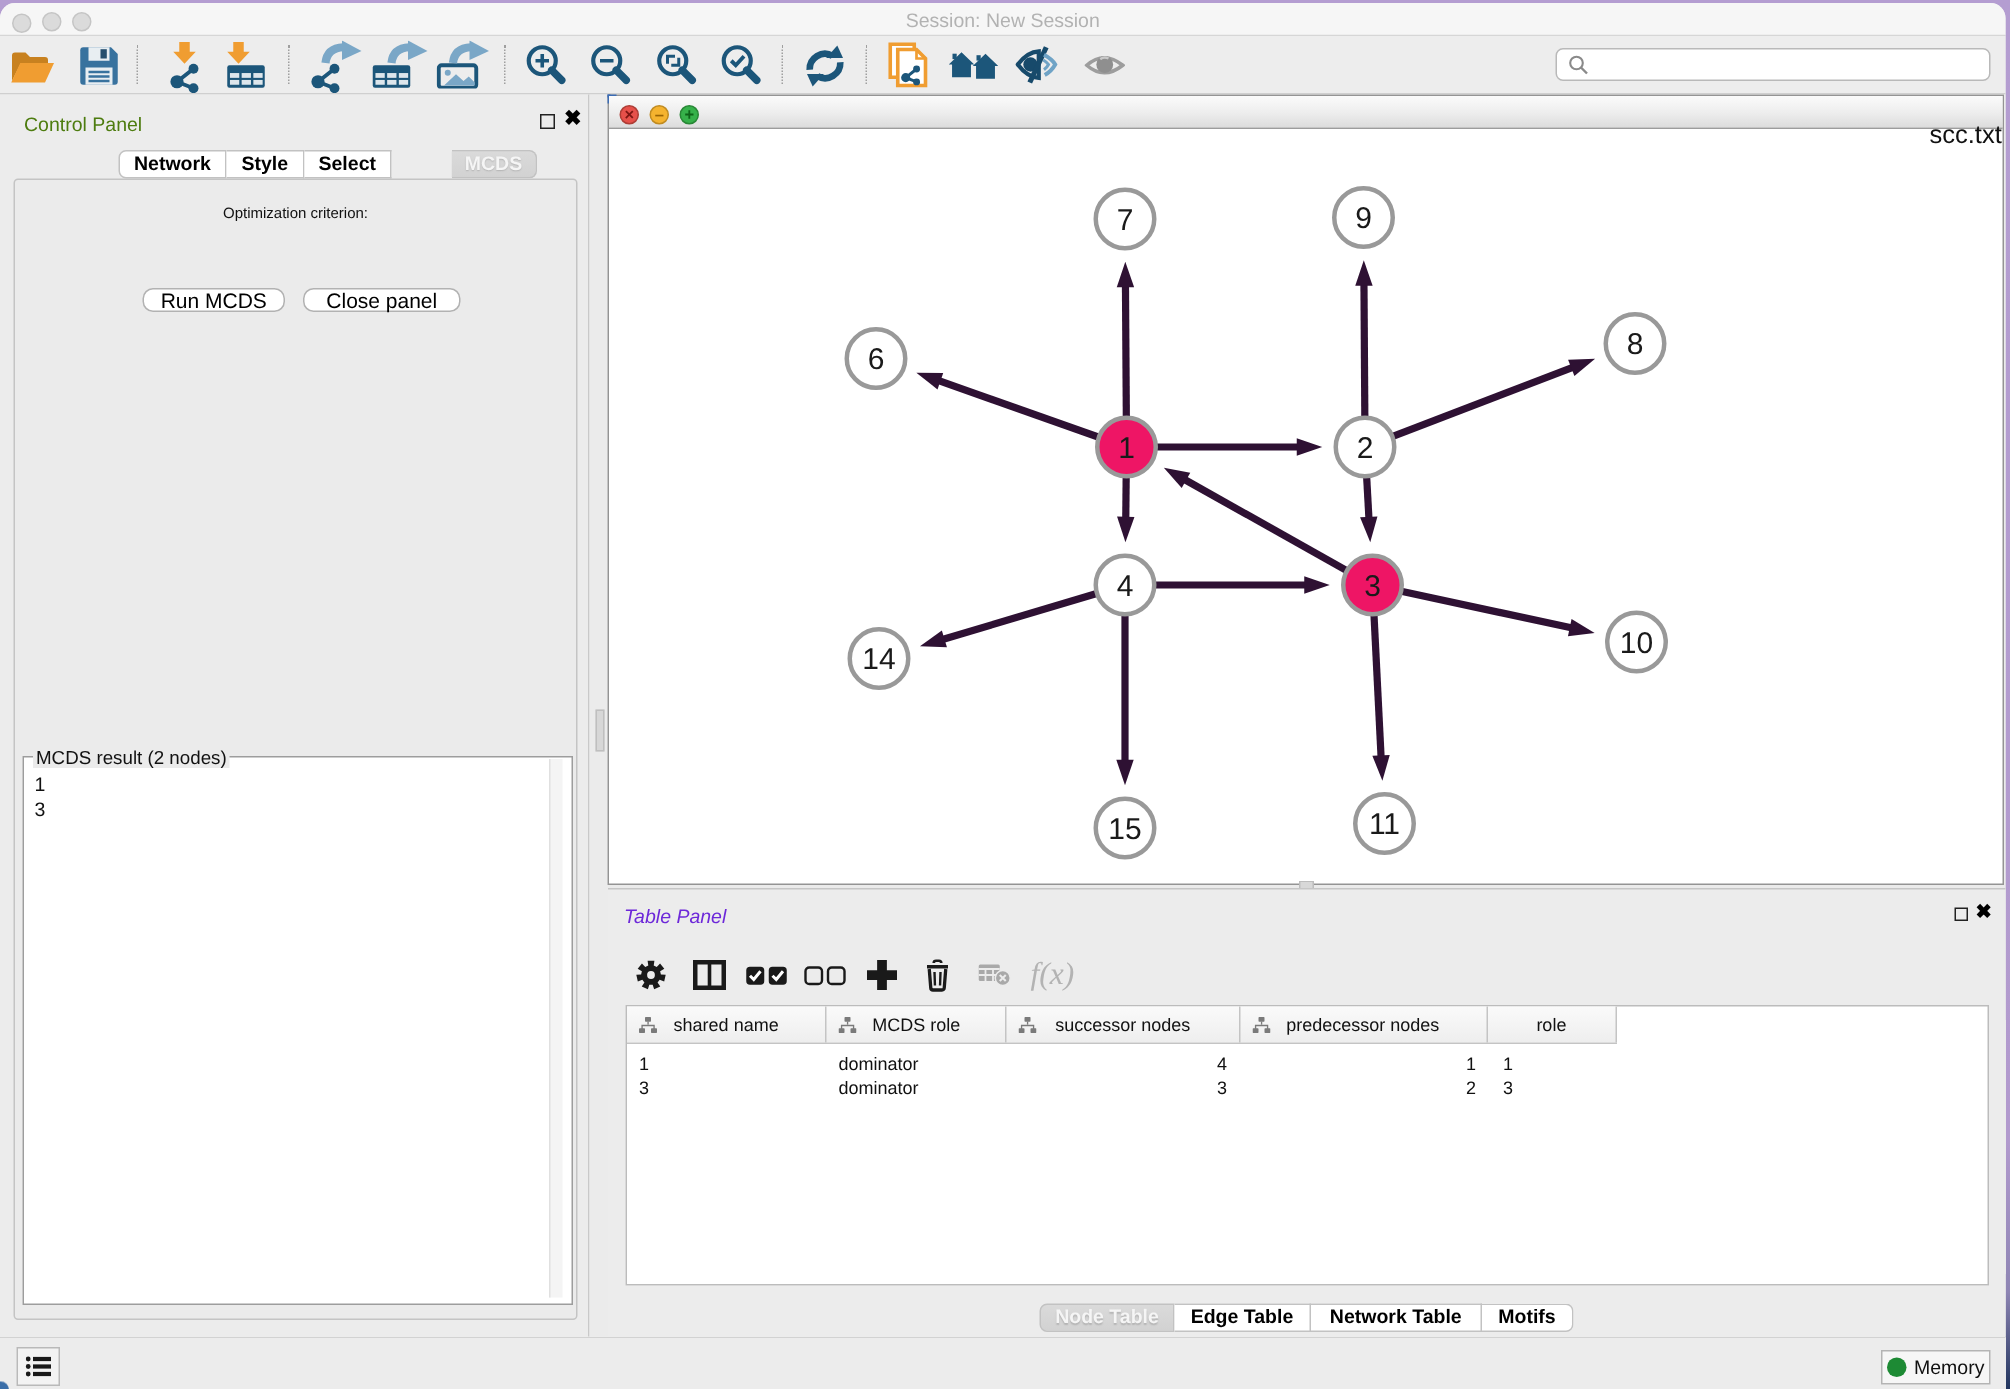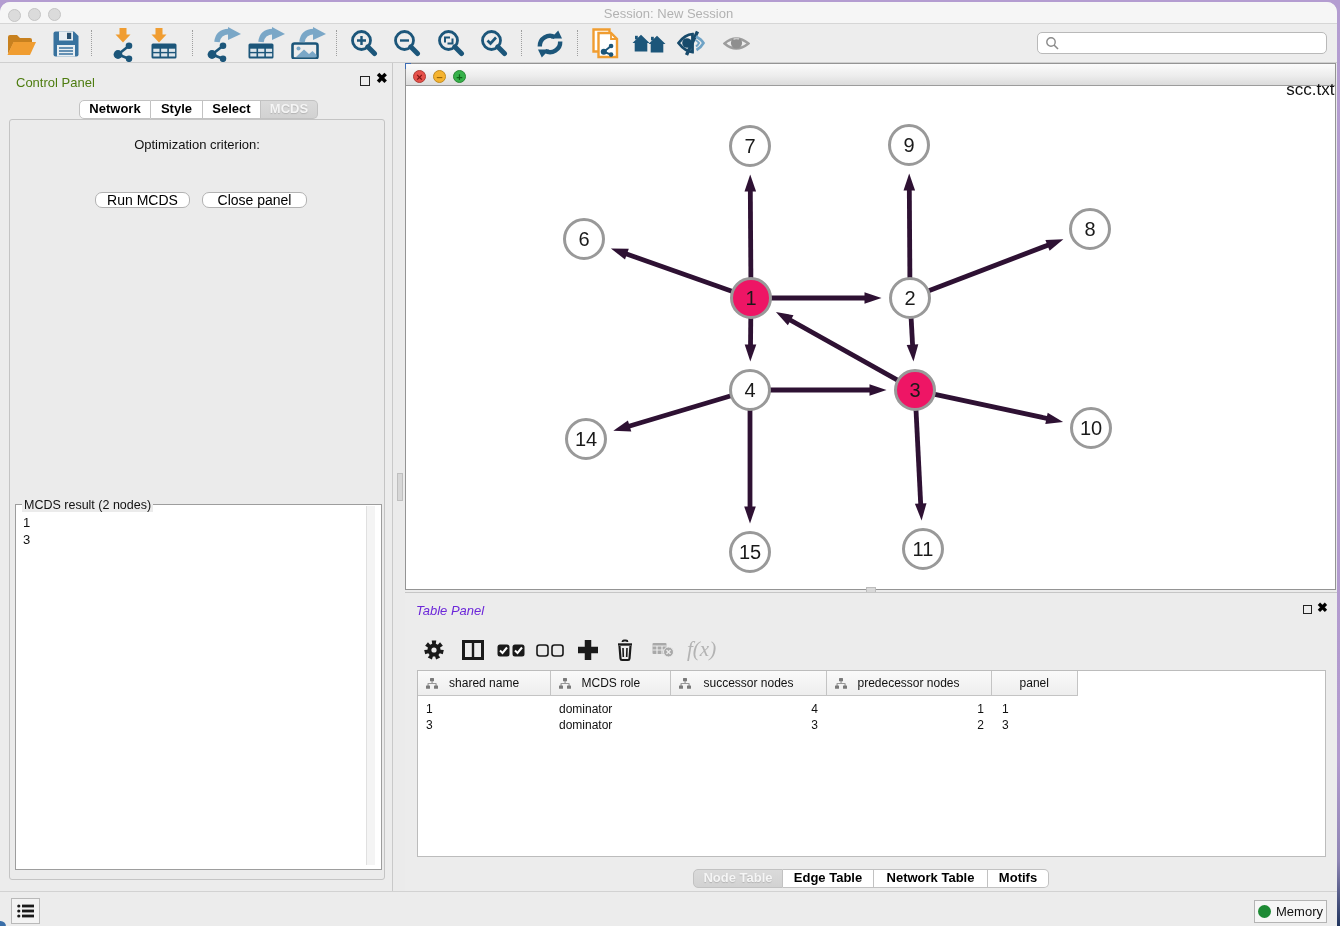--- a/index.html
+++ b/index.html
@@ -24,21 +24,21 @@
 #cpanel .hdr{left:16px;top:12px;font-size:13px;color:#4d7c0f;}
 .tabs{display:flex;font-size:13px;font-weight:700;color:#000;}
 .tab{background:#fff;border:1px solid #c2c2c2;border-left:none;text-align:center;
  padding:1px 0 2px 0;line-height:14px;}
 .tab.first{border-left:1px solid #c2c2c2;border-radius:5px 0 0 5px;}
 .tab.last{border-radius:0 5px 5px 0;}
 .tab.sel{background:linear-gradient(180deg,#dadada,#d2d2d2);color:#f5f5f5;
  text-shadow:0 1px 1px #b3b3b3;}
 #cpcontent{left:9px;top:56px;width:374px;height:759px;border:1px solid #c4c4c4;
  border-radius:3px;background:#ebebeb;}
-#optlabel{width:100%;text-align:center;top:17px;font-size:13px;color:#111;}
+#optlabel{width:100%;text-align:center;top:17px;font-size:10px;color:#111;}
 #combo{left:35px;top:41px;width:308px;height:15px;background:#fff;border:1px solid #b2b2b2;
  border-radius:4px;font-size:13px;color:#000;padding-top:2px;padding-left:11px;}
 .btn{background:#fff;border:1px solid #b2b2b2;border-radius:7px;font-size:14px;color:#000;
  text-align:center;height:14px;padding-top:0;line-height:15px;}
 #mcdsbox{left:5px;top:378px;width:437px;height:374px;}
 #mcdsborder{left:0;top:6px;width:365px;height:364px;border:1px solid #9d9d9d;background:#fff;}
 #mcdslabel{left:7px;top:0;background:#ebebeb;padding:0 2px;font-size:12.5px;color:#111;}
 #mcdstext{left:8px;top:17px;font-size:13px;color:#111;line-height:16.5px;}
 #mcdsscroll{left:351px;top:8px;width:8px;height:359px;background:#f4f4f4;border-left:1px solid #e0e0e0;}
 
@@ -223,21 +223,21 @@
       </div>
     </div>
   <div id="cpanel" class="abs">
     <div class="hdr abs">Control Panel</div>
     <div class="abs" style="left:360px;top:13px;width:8px;height:8px;border:1.2px solid #222;"></div>
     <div class="abs" style="left:376px;top:7px;font-size:14px;font-weight:700;color:#000;">✖</div>
     <div class="tabs abs" style="left:79px;top:37px;">
       <div class="tab first" style="width:70px;">Network</div>
       <div class="tab" style="width:51px;">Style</div>
       <div class="tab" style="width:57px;">Select</div>
-      <div class="tab last sel" style="width:56px;">MCDS</div>
+      <div class="tab last sel" style="width:56px;margin-left:40px;">MCDS</div>
     </div>
     <div id="cpcontent" class="abs">
       <div id="optlabel" class="abs">Optimization criterion:</div>
       <div class="btn abs" style="left:85px;top:72px;width:93px;">Run MCDS</div>
       <div class="btn abs" style="left:192px;top:72px;width:103px;">Close panel</div>
       <div id="mcdsbox" class="abs">
         <div id="mcdsborder" class="abs"></div>
         <div id="mcdslabel" class="abs">MCDS result (2 nodes)</div>
         <div id="mcdstext" class="abs">1<br>3</div>
         <div id="mcdsscroll" class="abs"></div>
@@ -389,21 +389,21 @@
               </g>
             </svg>successor nodes</div>
           <div class="th" style="width:165px;"><svg style="position:absolute;left:8px;top:7px;" width="12" height="11" viewBox="0 0 12 11">
 <g fill="#7a7a7a">
                 <rect x="4" y="0" width="4" height="3.2" rx="0.5"></rect>
                 <rect x="0" y="7.5" width="4" height="3.2" rx="0.5"></rect>
                 <rect x="8" y="7.5" width="4" height="3.2" rx="0.5"></rect>
 <path d="M5.6 3 h0.9 v2 h-0.9 Z M1.6 6 h0.9 v2 h-0.9 Z M9.6 6 h0.9 v2 h-0.9 Z M1.6 5.2 h8.9 v0.9 h-8.9 Z"></path>
               </g>
             </svg>predecessor nodes</div>
-          <div class="th" style="width:86px;">panel</div>
+          <div class="th" style="width:86px;">role</div>
         </div>
 
 <div class="trow" style="left:8px;top:30px;">1</div>
 <div class="trow" style="left:141px;top:30px;">dominator</div>
 <div class="trow" style="left:253px;top:30px;width:147px;text-align:right;">4</div>
 <div class="trow" style="left:408px;top:30px;width:158px;text-align:right;">1</div>
 <div class="trow" style="left:584px;top:30px;">1</div>
 <div class="trow" style="left:8px;top:46px;">3</div>
 <div class="trow" style="left:141px;top:46px;">dominator</div>
 <div class="trow" style="left:253px;top:46px;width:147px;text-align:right;">3</div>

